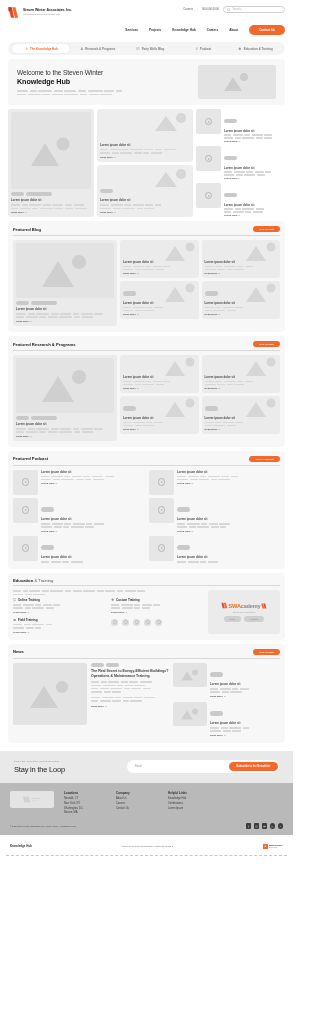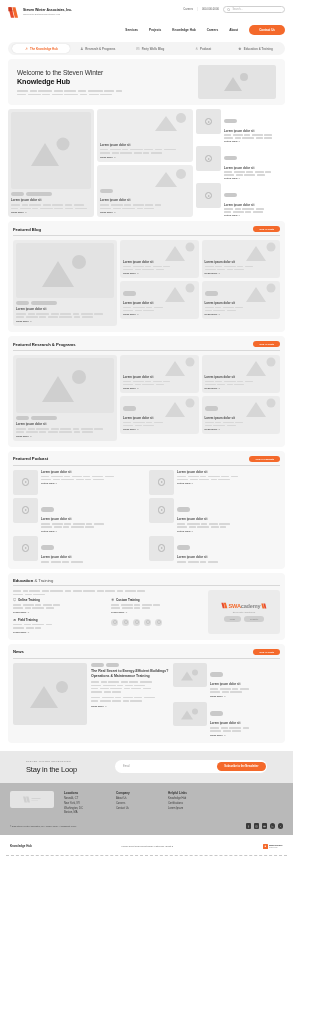--- a/index.html
+++ b/index.html
@@ -152,21 +152,21 @@
   .newsgrid { display: flex; gap: 4px; }
   .news-img { width: 74px; height: 62px; }
   .news-mid { width: 78px; }
   .news-head { font-size: 3.5px; font-weight: 600; color: #3d3d3d; line-height: 1.35; margin-top: 2px;}
   .news-right { flex: 1; display: flex; flex-direction: column; gap: 4px; }
   .news-item { display: flex; gap: 3px; }
   .news-thumb { width: 34px; height: 24px; flex:none; }
 
   
   .newsletter {
-    margin-top: 8px; background: #e9e9e9; padding: 9px 26px;
+    margin-top: 8px; background: #e9e9e9; padding: 9px 14px;
     display: flex; align-items: center; justify-content: space-between; gap: 0;
   }
   .nl-kicker { font-size: 2.4px; color: #8b8b8b; letter-spacing: .35px; text-transform: uppercase; }
   .nl-title { font-size: 7.5px; color: #222; margin-top: 2px; letter-spacing: -.2px;}
   .nl-form {
     background: #fff; border-radius: 9px; height: 13px; width: 152px;
     display: flex; align-items: center; justify-content: space-between; padding: 0 1.5px 0 8px;
   }
   .nl-form .ph { font-size: 2.7px; color: #9b9b9b; }
   .nl-btn { background: #f4692b; color: #fff; font-size: 2.6px; font-weight: bold; border-radius: 8px; padding: 3px 7px; white-space: nowrap;}

